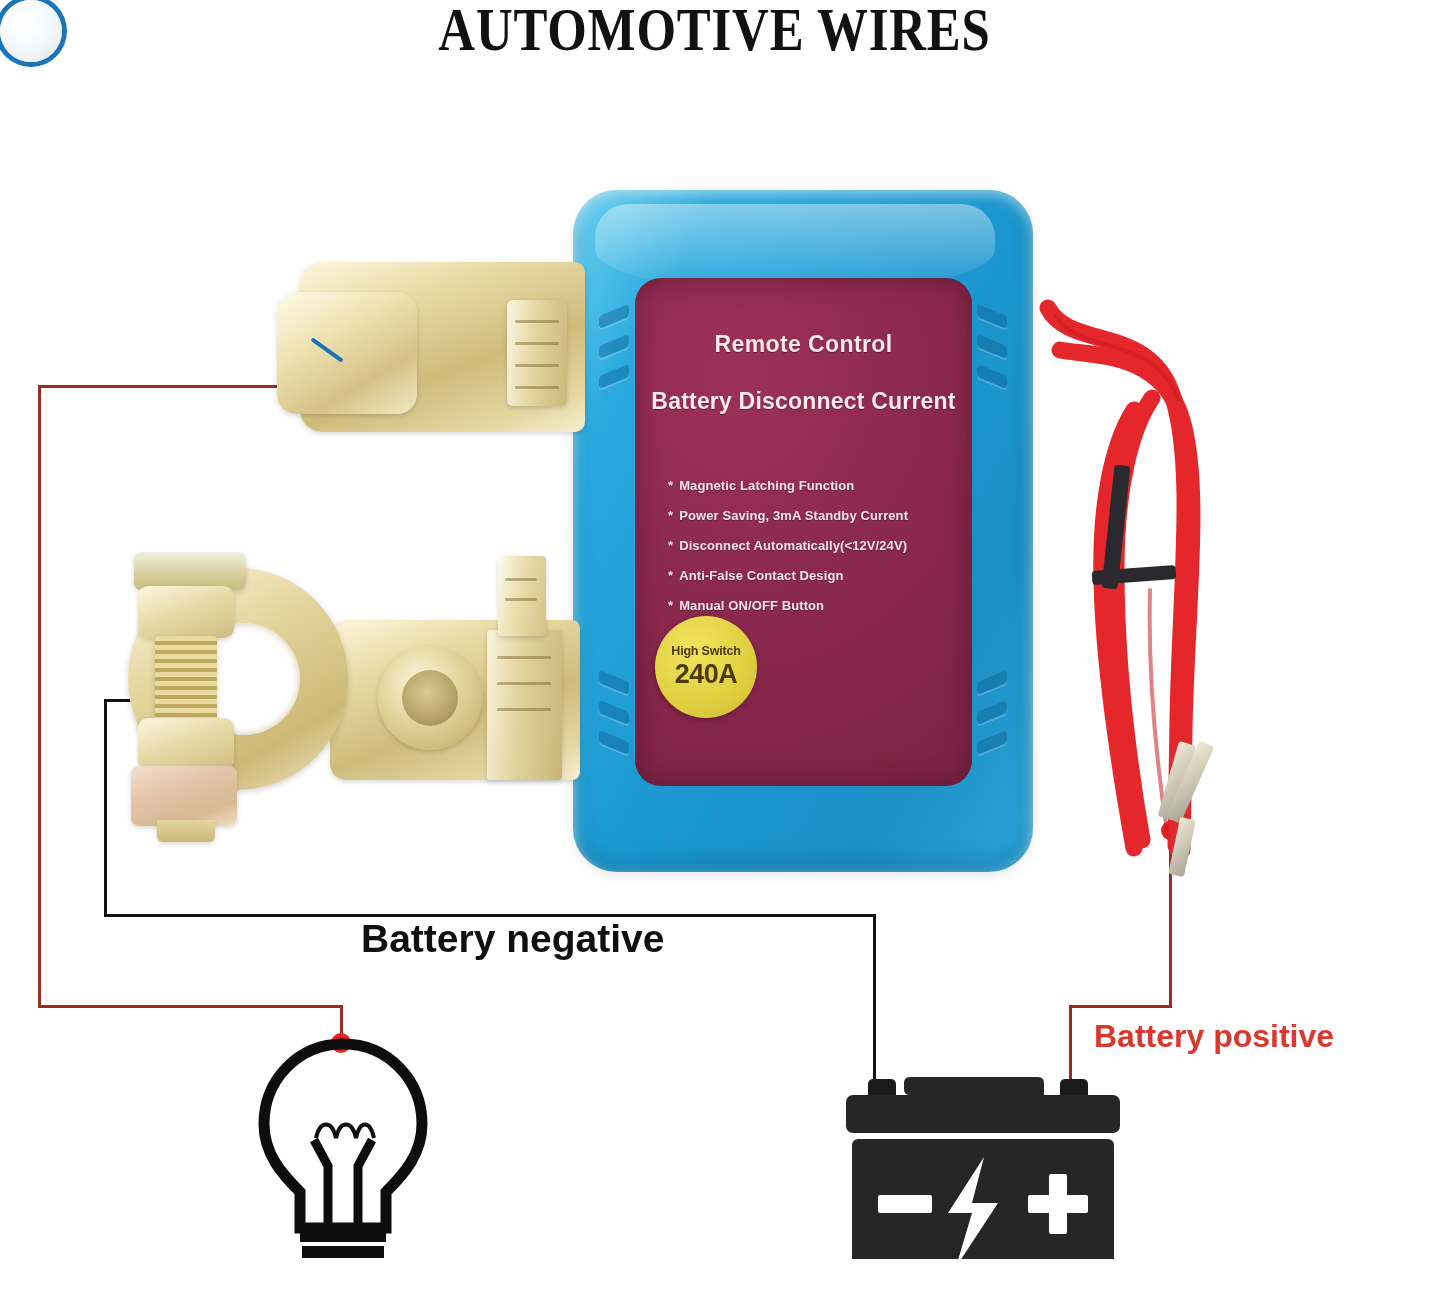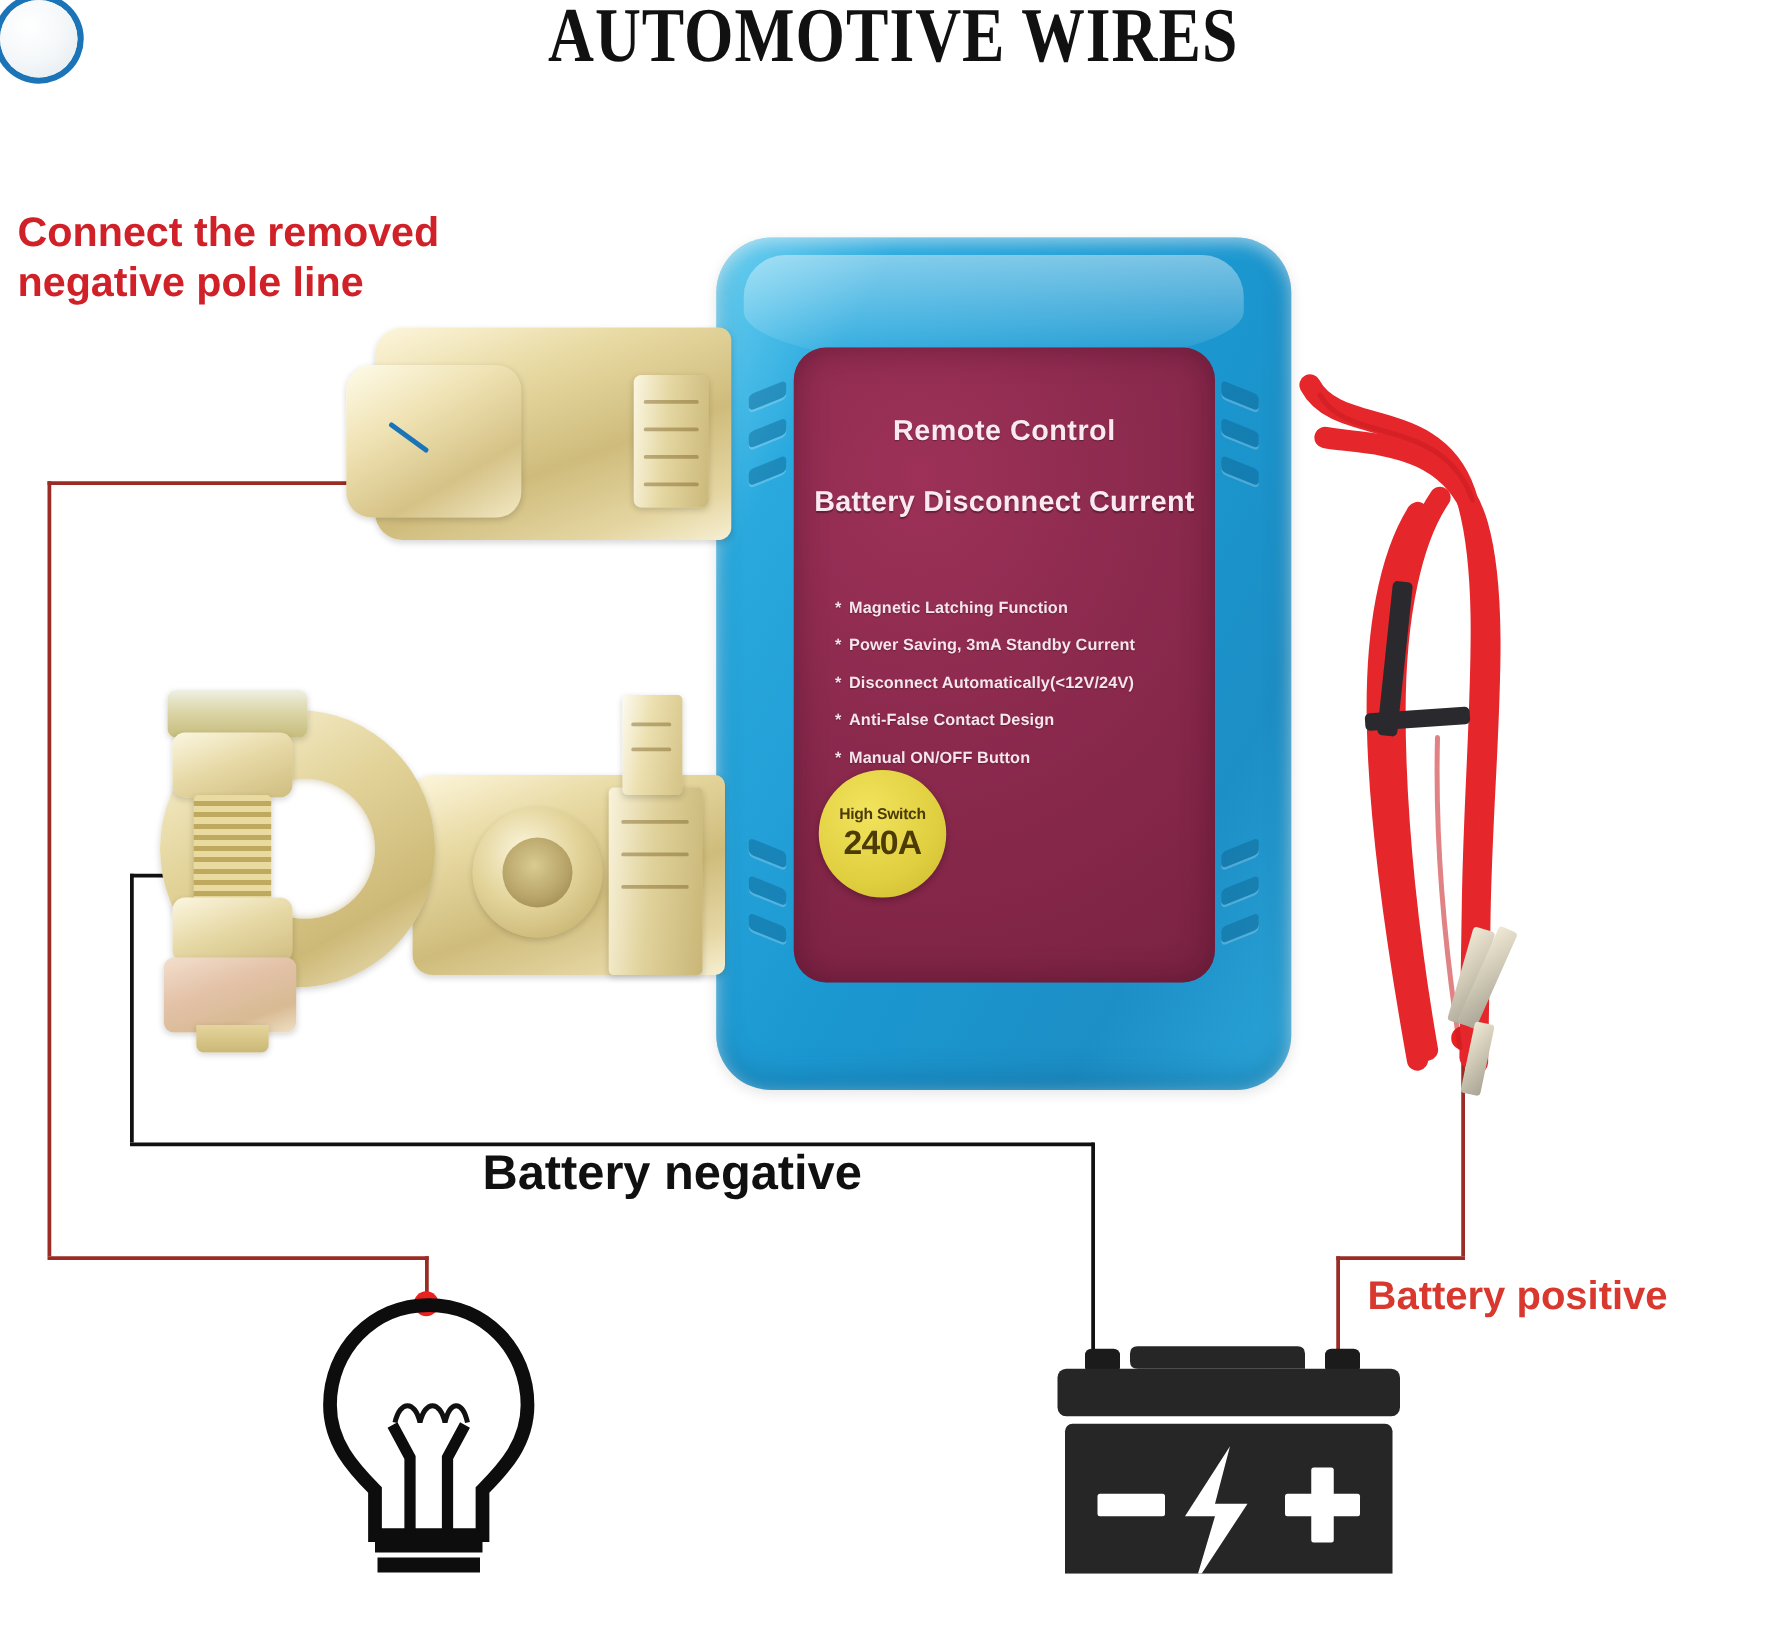--- a/index.html
+++ b/index.html
@@ -296,21 +296,21 @@
 
   
   #bulb-icon { position: absolute; left: 248px; top: 1032px; width: 190px; height: 268px; }
 
   
   #battery-icon { position: absolute; left: 838px; top: 1073px; width: 290px; height: 220px; }
 
   
   #label-battery-negative {
     position: absolute;
-    left: 386px; top: 917px;
+    left: 361px; top: 917px;
     font-size: 39px;
     font-weight: bold;
     color: #101010;
     white-space: nowrap;
   }
   #label-battery-positive {
     position: absolute;
     left: 1094px; top: 1018px;
     font-size: 32px;
     font-weight: bold;
@@ -318,21 +318,20 @@
     white-space: nowrap;
   }
 </style>
 </head>
 <body>
 
 <div id="stage">
 
   <div id="page-title">AUTOMOTIVE WIRES</div>
 
-  <div id="callout-negative">Connect the removed negative pole line</div>
 
   <div class="leader hline lead-red" style="left:38px; top:385px; width:262px;"></div>
   <div class="leader vline lead-red" style="left:38px; top:385px; height:620px;"></div>
   <div class="leader hline lead-red" style="left:38px; top:1005px; width:305px;"></div>
   <div class="leader vline lead-red" style="left:340px; top:1005px; height:40px;"></div>
   <div class="node-dot dot-red" style="left:294px; top:377px; width:15px; height:15px;"></div>
   <div class="node-dot dot-red" style="left:331px; top:1033px; width:20px; height:20px;"></div>
 
   <div class="leader hline lead-black" style="left:104px; top:699px; width:102px;"></div>
   <div class="leader vline lead-black" style="left:104px; top:699px; height:215px;"></div>

